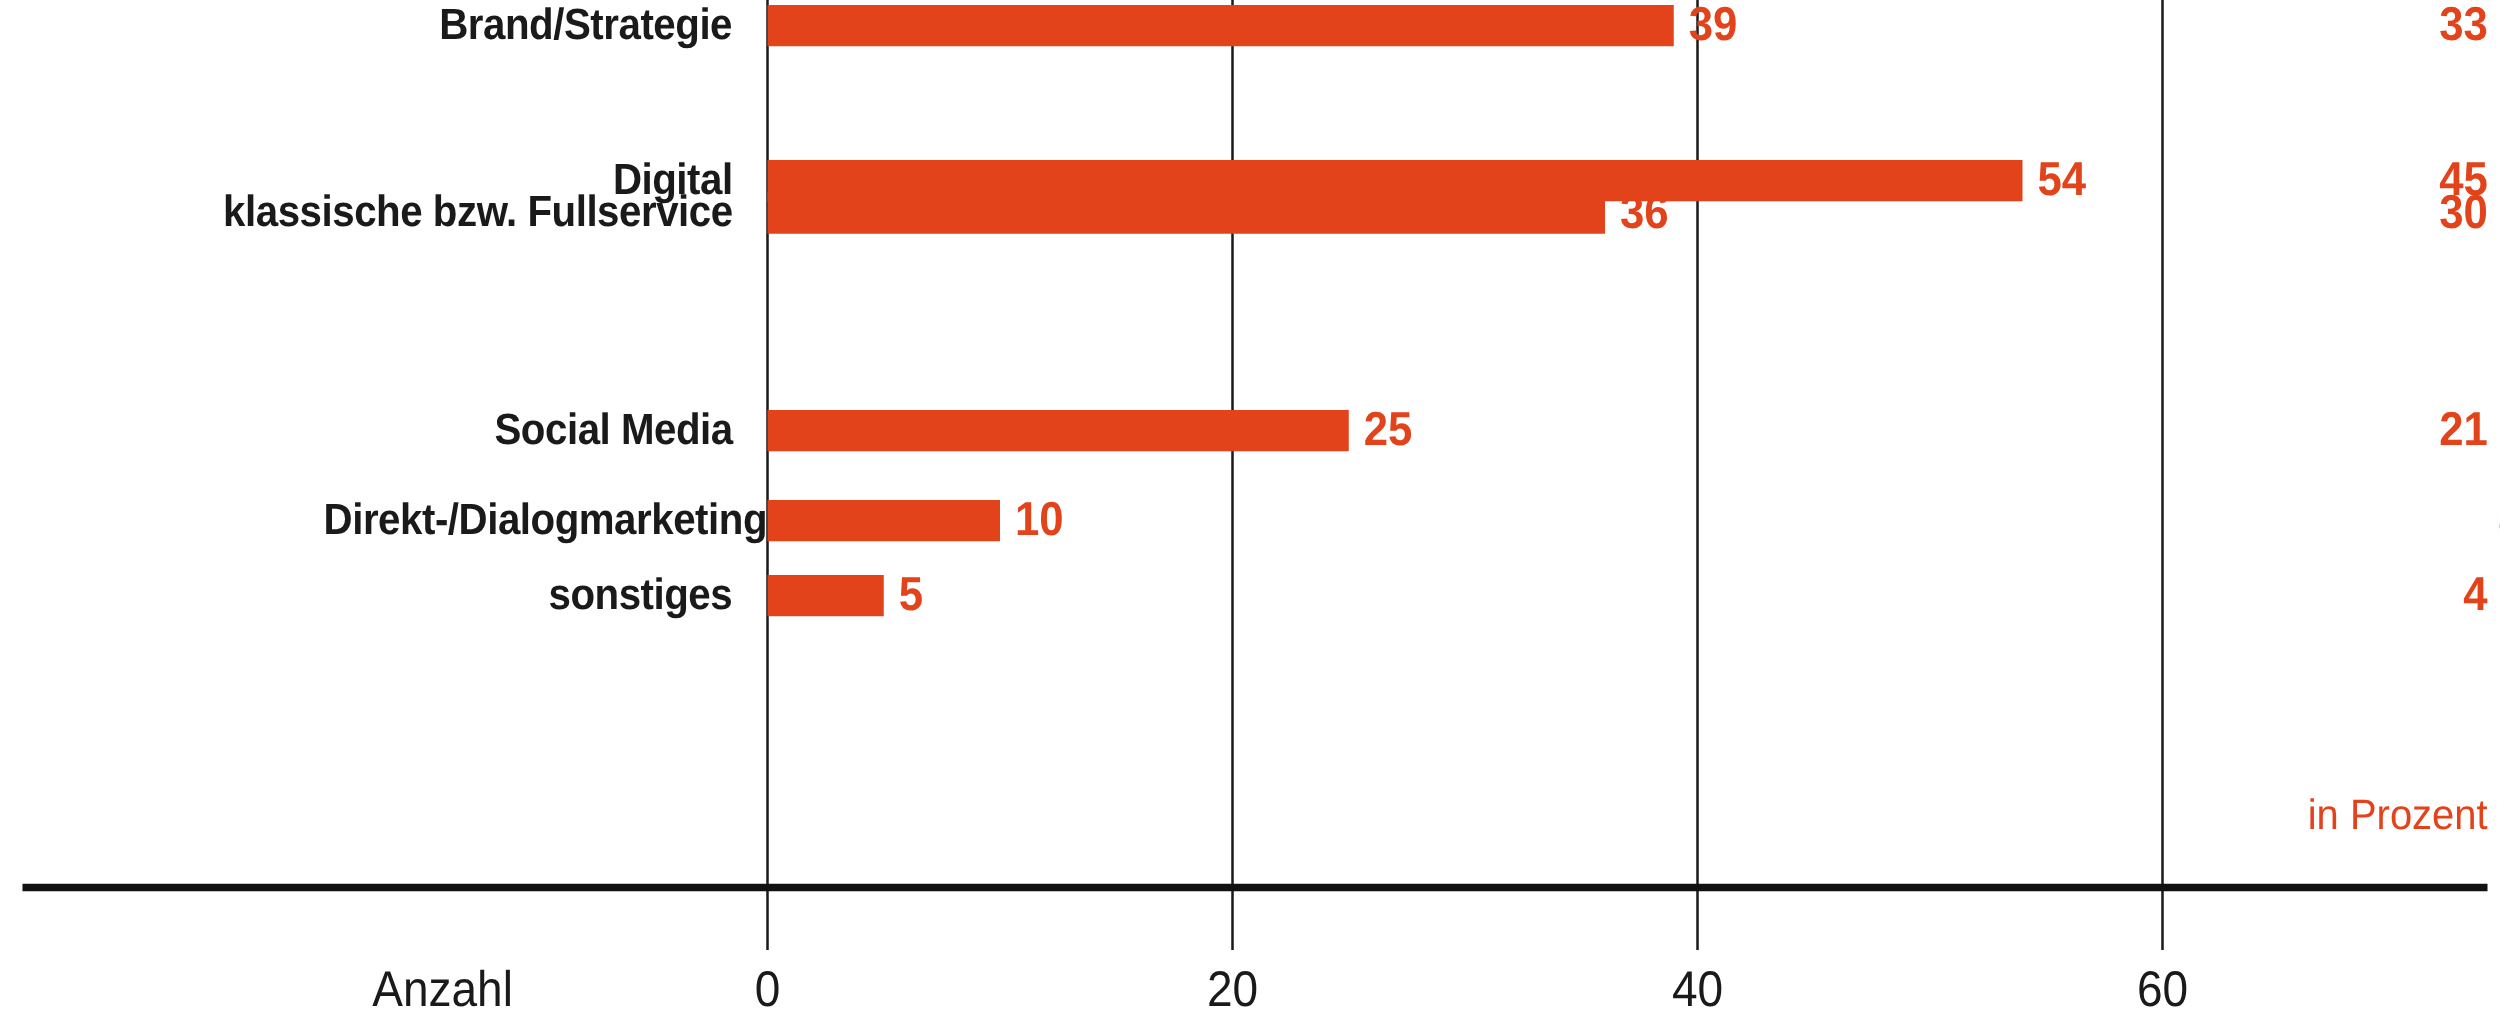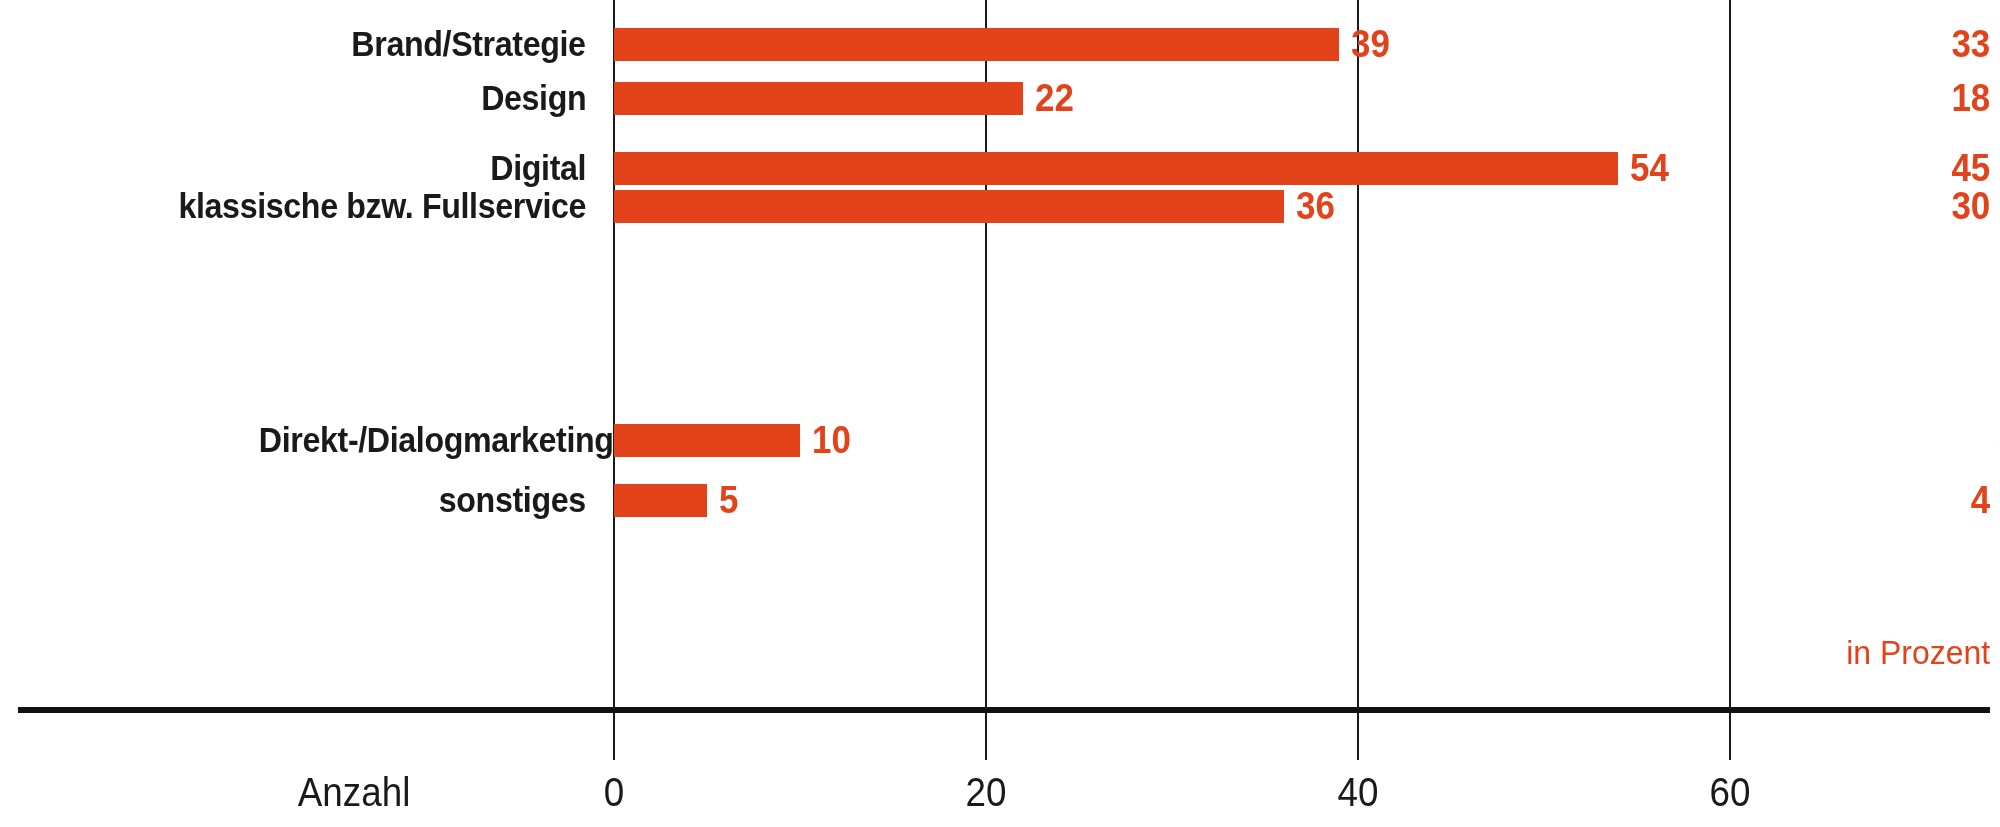--- a/index.html
+++ b/index.html
@@ -38,21 +38,20 @@
     background: #111111;
   }
 
   
   .rows-layer {
     position: absolute;
     left: 0;
     top: 0;
     width: 2000px;
     height: 700px;
-    margin-top: 24px;
   }
   .row {
     position: absolute;
     left: 0;
     width: 2000px;
     height: 54px;
   }
   .cat-label {
     position: absolute;
     right: 1414px;      
@@ -156,37 +155,37 @@
       <div class="gridline" style="left: 1729px;"></div>
     </div>
 
   <div class="rows-layer" id="rows-layer">
       <div class="row" style="top: 0px;">
         <div class="cat-label">Brand/Strategie</div>
         <div class="bar" style="width: 725.4px;"></div>
         <div class="bar-value" style="left: 1351.4px;">39</div>
         <div class="pct-value">33</div>
       </div>
-      <div class="row" style="top: 54px;">
-        <div class="cat-label">Design</div>
-        <div class="bar" style="width: 409.2px;"></div>
-        <div class="bar-value" style="left: 1035.2px;">22</div>
-        <div class="pct-value">18</div>
-      </div>
       <div class="row" style="top: 124px;">
         <div class="cat-label">Digital</div>
         <div class="bar" style="width: 1004.4px;"></div>
         <div class="bar-value" style="left: 1630.4px;">54</div>
         <div class="pct-value">45</div>
       </div>
-      <div class="row" style="top: 162px;">
+      <div class="row" style="top: 150px;">
         <div class="cat-label">klassische bzw. Fullservice</div>
         <div class="bar" style="width: 669.6px;"></div>
         <div class="bar-value" style="left: 1295.6px;">36</div>
         <div class="pct-value">30</div>
+      </div>
+      <div class="row" style="top: 324px;">
+        <div class="cat-label">Social Media</div>
+        <div class="bar" style="width: 465px;"></div>
+        <div class="bar-value" style="left: 1091px;">25</div>
+        <div class="pct-value">21</div>
       </div>
       <div class="row" style="top: 396px; padding-left: 28px;">
         <div class="cat-label">Direkt-/Dialogmarketing</div>
         <div class="bar" style="width: 186px;"></div>
         <div class="bar-value" style="left: 812px;">10</div>
         <div class="pct-value">8</div>
       </div>
       <div class="row" style="top: 456px;">
         <div class="cat-label">sonstiges</div>
         <div class="bar" style="width: 93px;"></div>

